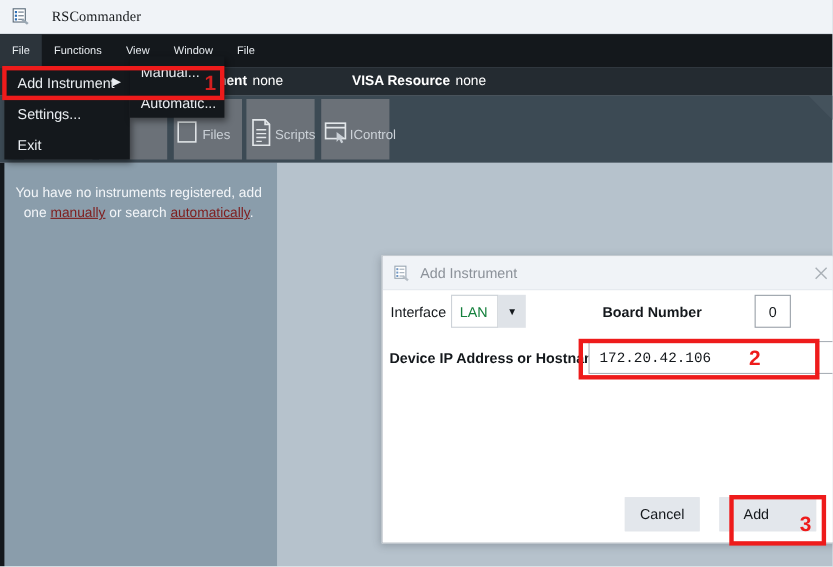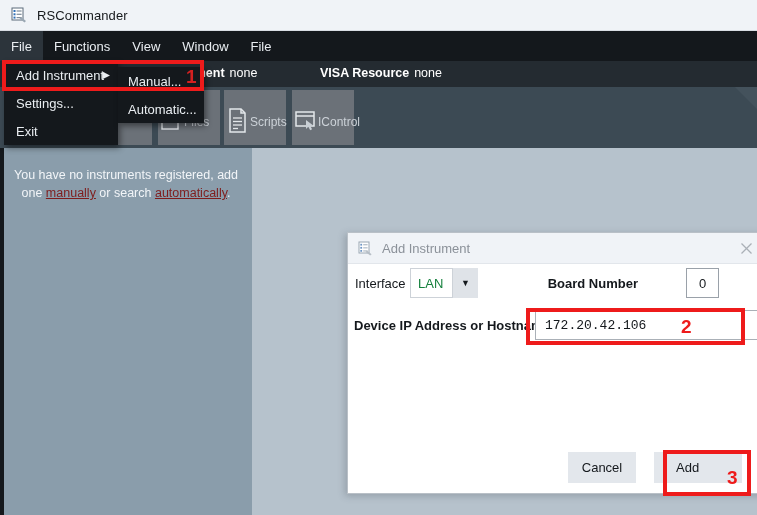--- a/index.html
+++ b/index.html
@@ -29,40 +29,41 @@
     box-sizing: border-box;
     display: flex;
     align-items: center;
   }
   .titlebar .app-icon {
     margin-left: 10px;
     width: 18px; height: 18px;
     display: block;
   }
   .titlebar .app-title {
-    margin-left: 9px;
+    margin-left: 19px;
     font-size: 13px;
     color: #16191c;
     letter-spacing: 0.1px;
+    font-family: Liberation Serif, serif;
   }
 
   
   .menubar {
     position: absolute;
     left: 0; top: 31px;
     width: 757px; height: 30px;
     background: #14181c;
     display: flex;
     align-items: stretch;
   }
   .menu-item {
     display: flex;
     align-items: center;
     padding: 0 11px;
-    font-size: 13px;
+    font-size: 10px;
     color: #e9edf1;
     cursor: default;
   }
   .menu-item.open {
     background: #2c343b;
   }
 
   
   .status-strip {
     position: absolute;
@@ -186,21 +187,21 @@
     right: 8px; top: 50%;
     transform: translateY(-50%);
     font-size: 10px;
     line-height: 1;
     color: #e9edf1;
   }
 
   
   .submenu {
     position: absolute;
-    left: 118px; top: 67px;
+    left: 118px; top: 51px;
     width: 86px;
     background: #14181c;
     box-shadow: 2px 3px 6px rgba(0,0,0,0.45);
     z-index: 41;
   }
   .submenu .dd-item { padding-left: 10px; }
 
   
   .hl {
     position: absolute;

